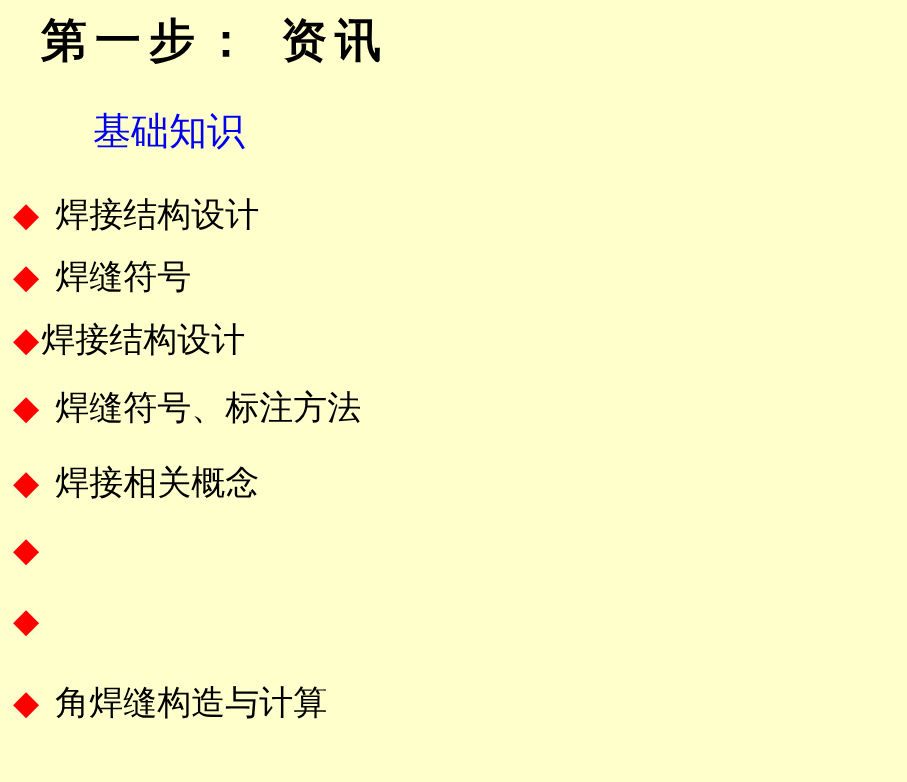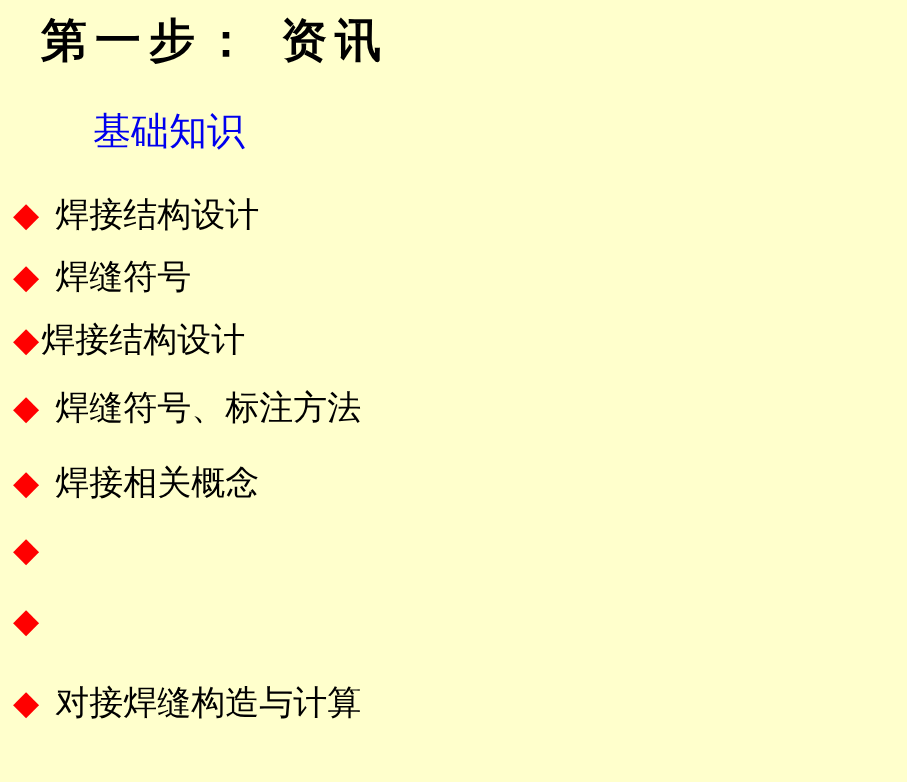--- a/index.html
+++ b/index.html
@@ -106,17 +106,17 @@
     <div class="bullet-row r6">
       <span class="marker" style="color: rgb(255, 0, 0);">◆</span>
     </div>
 
     <div class="bullet-row r7">
       <span class="marker" style="color: rgb(255, 0, 0);">◆</span>
     </div>
 
     <div class="bullet-row r8">
       <span class="marker" style="color: rgb(255, 0, 0);">◆</span>
-      <span class="label">对接焊缝构造与计算</span>
+      <span class="label">角焊缝构造与计算</span>
     </div>
 
   </div>
 </div>
 
 </body></html>

